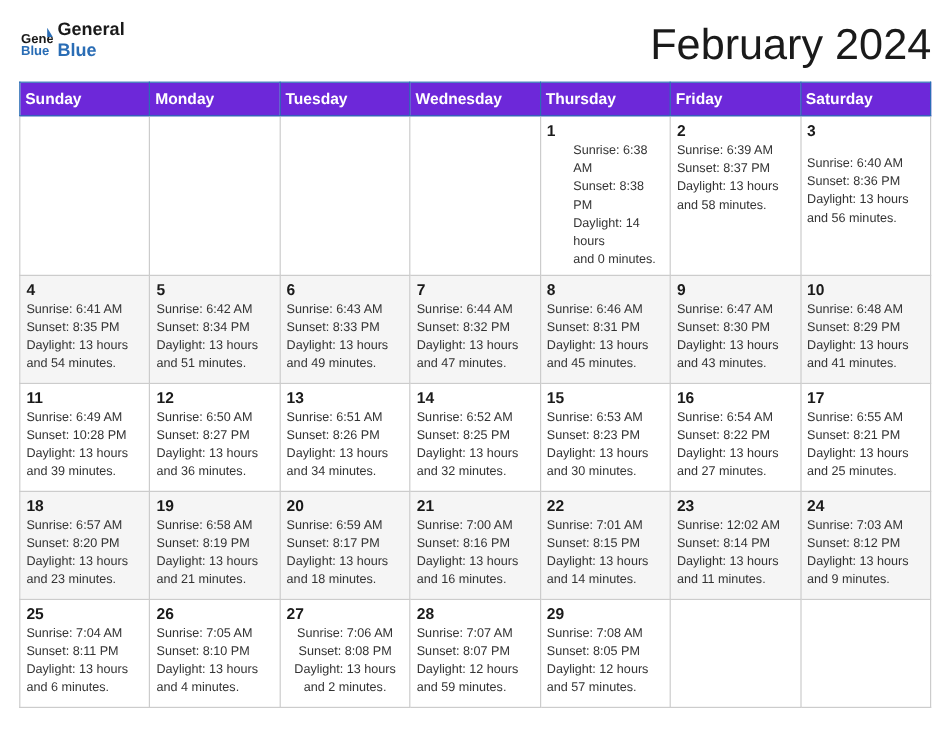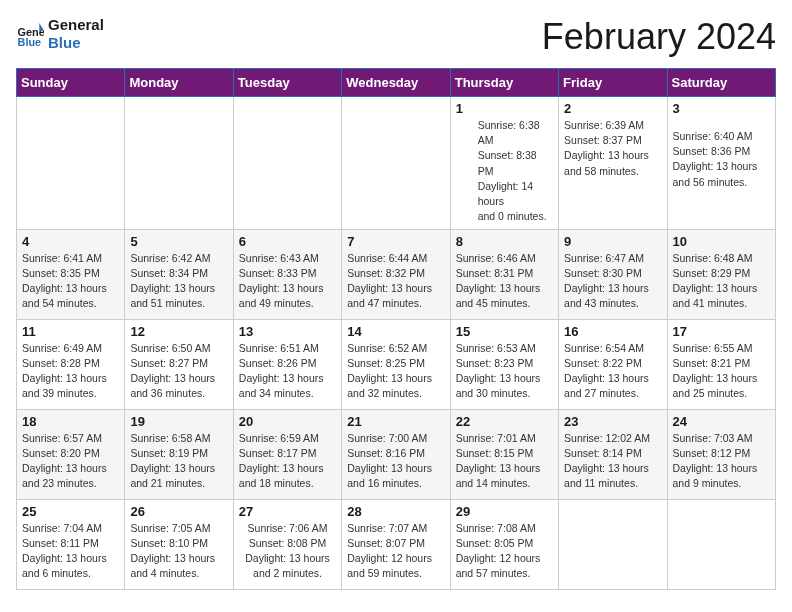--- a/index.html
+++ b/index.html
@@ -36,21 +36,21 @@
     .location-title {
       font-size: 16px;
       color: #444;
     }
     .calendar-table {
       width: 100%;
       border-collapse: collapse;
       font-size: 11px;
     }
     .calendar-table thead tr th {
-      background: #701a75;
+      background: #6d28d9;
       color: #fff;
       padding: 6px 4px;
       text-align: left;
       font-size: 13px;
       font-weight: bold;
       border: 1px solid #2a6db5;
     }
     .calendar-table tbody tr td {
       border: 1px solid #ccc;
       vertical-align: top;
@@ -185,21 +185,21 @@
           <div class="day-info" style="white-space: pre-line;">Sunrise: 6:48 AM
 Sunset: 8:29 PM
 Daylight: 13 hours
 and 41 minutes.</div>
         </td>
       </tr>
       <tr>
         <td>
           <div class="day-number">11</div>
           <div class="day-info" style="white-space: pre-line;">Sunrise: 6:49 AM
-Sunset: 8:28 PM
+Sunset: 10:28 PM
 Daylight: 13 hours
 and 39 minutes.</div>
         </td>
         <td>
           <div class="day-number">12</div>
           <div class="day-info" style="white-space: pre-line;">Sunrise: 6:50 AM
 Sunset: 8:27 PM
 Daylight: 13 hours
 and 36 minutes.</div>
         </td>

